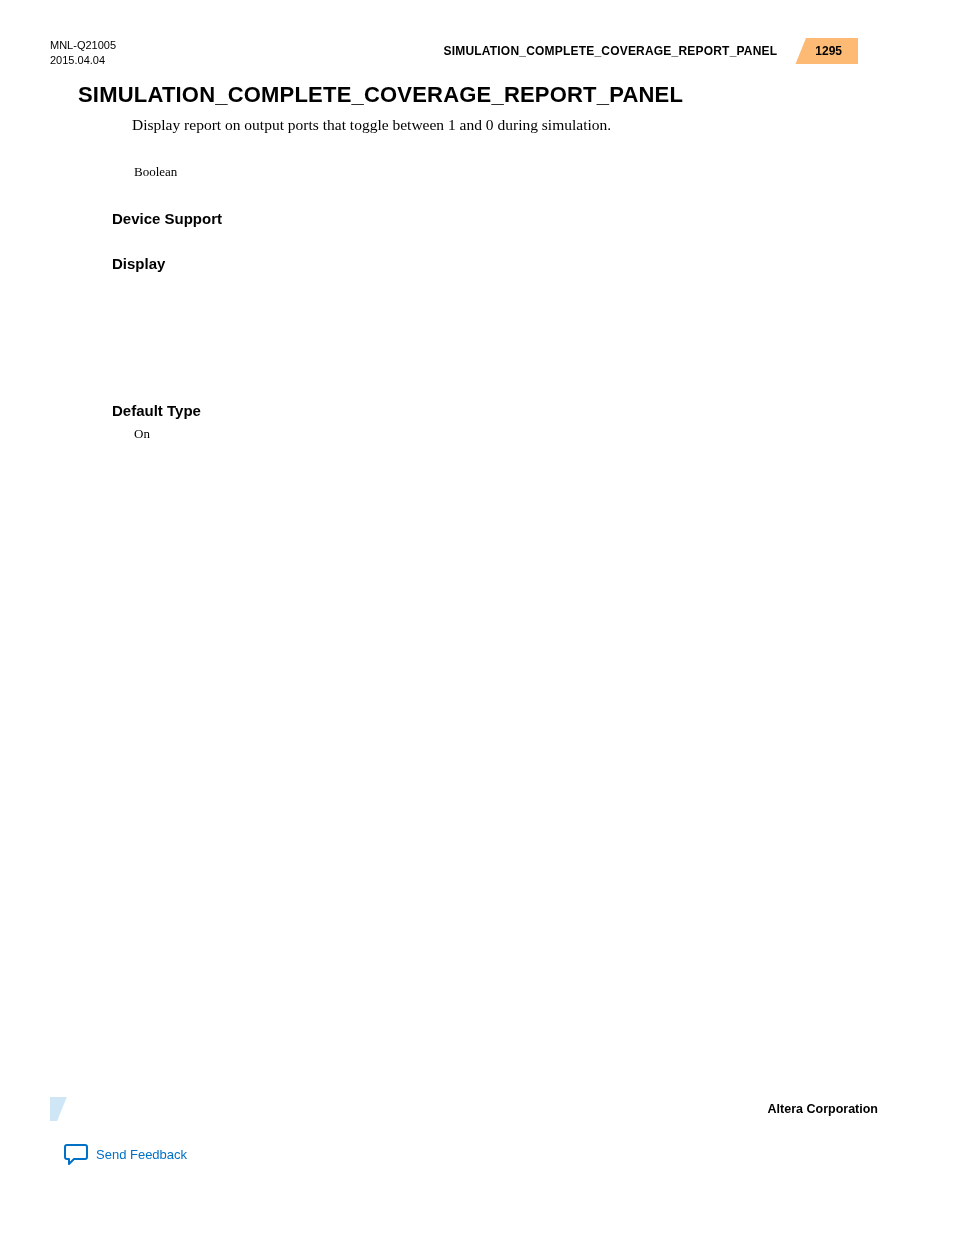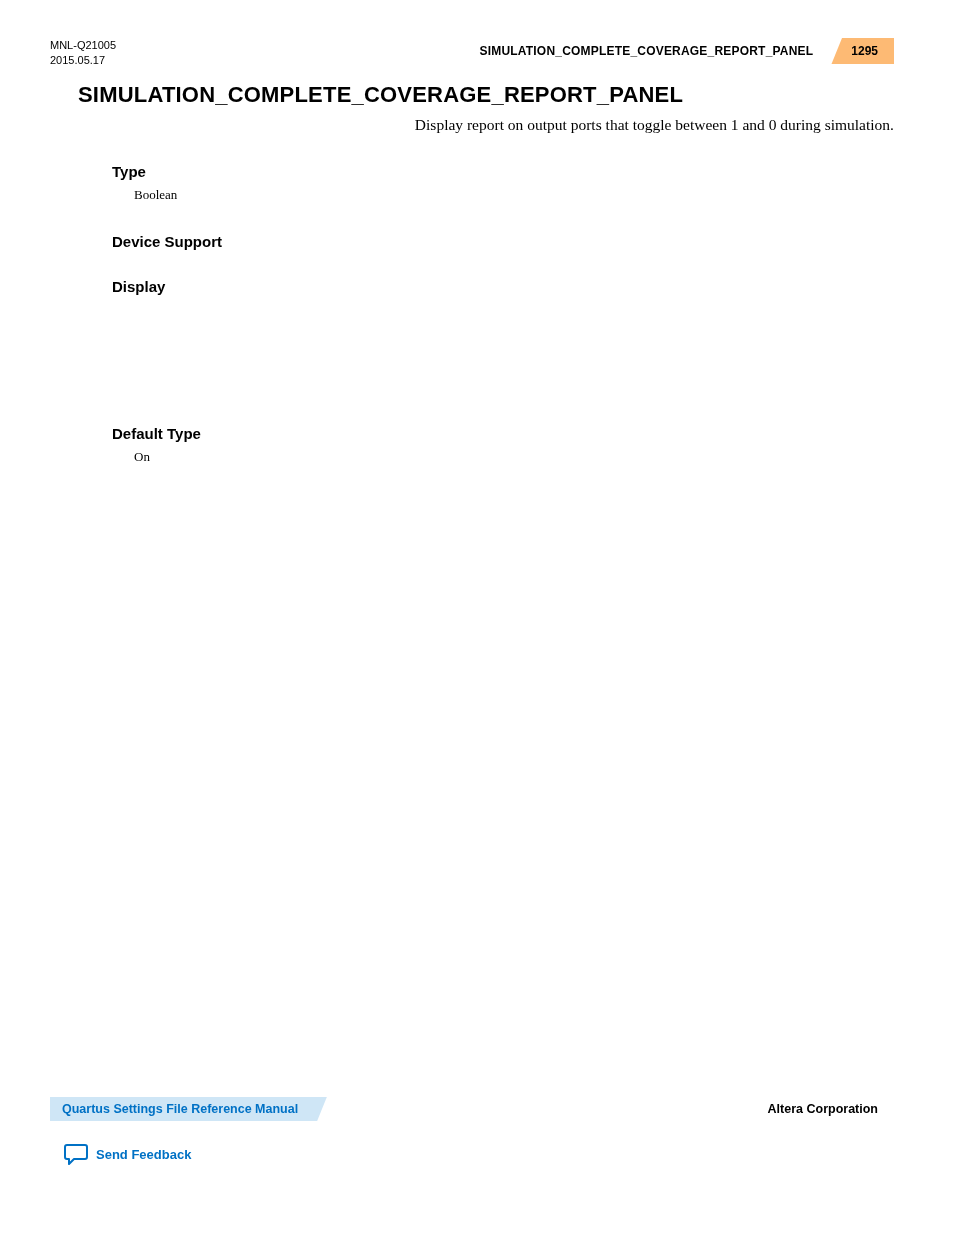--- a/index.html
+++ b/index.html
@@ -6,21 +6,21 @@
   body {
     width: 954px;
     height: 1235px;
     background: #fff;
     font-family: "Minion Pro", Georgia, "Times New Roman", serif;
     color: #000;
     position: relative;
     font-size: 15px;
   }
   .page {
-    padding: 38px 60px 0 50px;
+    padding: 38px 96px 0 50px;
     height: 100%;
     position: relative;
   }
   .header {
     display: flex;
     justify-content: space-between;
     align-items: flex-start;
     margin-bottom: 14px;
   }
   .doc-id {
@@ -70,21 +70,20 @@
     font-weight: 700;
     font-size: 22px;
     margin-left: 28px;
     margin-bottom: 6px;
     letter-spacing: 0.2px;
   }
   .intro {
     margin-left: 82px;
     font-size: 15.5px;
     line-height: 1.4;
-    text-align: right;
   }
   .section {
     margin-top: 28px;
   }
   .section h2 {
     font-family: "Myriad Pro", "Helvetica Neue", Arial, sans-serif;
     font-weight: 700;
     font-size: 15px;
     margin-left: 62px;
     margin-bottom: 6px;
@@ -136,73 +135,69 @@
     color: #000;
     padding-left: 18px;
   }
   .feedback {
     margin-top: 22px;
     display: flex;
     align-items: center;
     gap: 8px;
     font-family: "Myriad Pro", "Helvetica Neue", Arial, sans-serif;
     font-size: 13px;
-    font-weight: 700;
+    font-weight: 400;
     color: #0071c5;
     cursor: pointer;
     width: fit-content;
     margin-left: 14px;
   }
   .feedback svg { display: block; }
 </style>
 </head>
 <body>
 
 <div class="page">
 
   <div class="header">
     <div class="doc-id">
       <div>MNL-Q21005</div>
-      <div>2015.05.17</div>
+      <div>2015.04.04</div>
     </div>
     <div class="header-right">
       <div class="section-ref">SIMULATION_COMPLETE_COVERAGE_REPORT_PANEL</div>
       <div class="page-num-wrap">
         <span>1295</span>
       </div>
     </div>
   </div>
 
   <h1 class="title">SIMULATION_COMPLETE_COVERAGE_REPORT_PANEL</h1>
   <p class="intro">Display report on output ports that toggle between 1 and 0 during simulation.</p>
 
   <div class="section">
-    <h2>Type</h2>
     <div class="body">Boolean</div>
   </div>
 
   <div class="section">
     <h2>Device Support</h2>
   </div>
 
   <div class="section">
     <h2>Display</h2>
     <div class="body syntax-gap"></div>
   </div>
 
   <div class="section">
     <h2>Default Type</h2>
     <div class="body">On</div>
   </div>
 
   <div class="footer">
     <div class="footer-bar">
-      <div class="footer-left">
-        <span>Quartus Settings File Reference Manual</span>
-      </div>
       <div class="footer-mid"></div>
       <div class="footer-right">Altera Corporation</div>
     </div>
     <div class="feedback">
       <span>
         <svg width="24" height="22" viewBox="0 0 24 22">
           <path d="M3 2 h18 a2 2 0 0 1 2 2 v10 a2 2 0 0 1 -2 2 h-11 l-5 5 v-5 h-2 a2 2 0 0 1 -2 -2 v-10 a2 2 0 0 1 2 -2 z" fill="none" stroke="#0071c5" stroke-width="2" stroke-linejoin="round"></path>
         </svg>
       </span>
       <span>Send Feedback</span>

